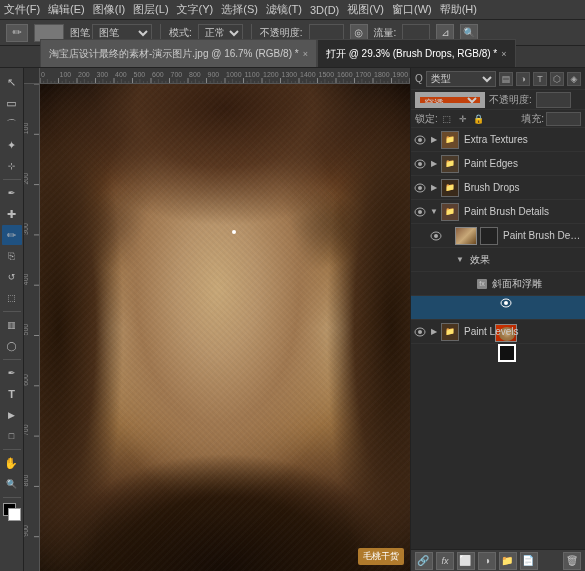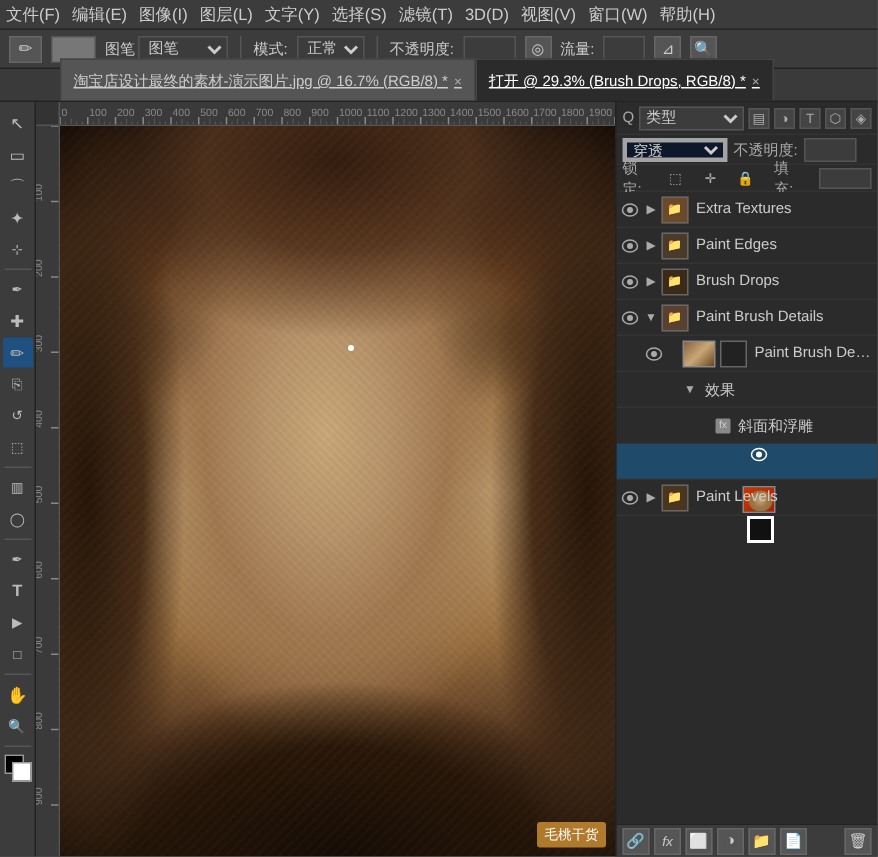--- a/index.html
+++ b/index.html
@@ -91,21 +91,20 @@
       color: #ccc;
       padding: 2px 8px;
       height: 28px;
       display: flex; align-items: center;
       border: 1px solid #444;
       border-bottom: none;
       cursor: pointer;
       white-space: nowrap;
       font-size: 10px;
       gap: 4px;
-      text-decoration: underline;
     }
     .tab.active {
       background: #2b2b2b;
       color: #fff;
     }
     .tab .close { font-size: 9px; color: #aaa; cursor: pointer; }
 
     
     .main-area {
       display: flex;
@@ -313,21 +312,21 @@
       width: 35px;
       font-size: 10px;
       text-align: center;
     }
 
     
     .lock-row {
       display: flex;
       align-items: center;
       padding: 2px 4px;
-      gap: 13px;
+      gap: 2px;
       background: #2b2b2b;
       border-bottom: 1px solid #333;
       height: 18px;
     }
     .lock-row .lock-label { font-size: 10px; color: #aaa; }
     .lock-icon {
       width: 14px; height: 14px;
       display: flex; align-items: center; justify-content: center;
       font-size: 9px; cursor: pointer; color: #aaa;
     }
@@ -718,21 +717,21 @@
           <option>效果</option>
         </select>
         <div class="filter-icon">▤</div>
         <div class="filter-icon">◑</div>
         <div class="filter-icon">T</div>
         <div class="filter-icon">⬡</div>
         <div class="filter-icon">◈</div>
       </div>
 
       <div class="blend-row">
-        <select style="width:70px;background:#0f172a;color:#ccc;border:3px solid #a3a3a3;height:16px;font-size:10px;">
+        <select style="width:70px;background:#c2410c;color:#ccc;border:5px solid #a3a3a3;height:16px;font-size:10px;">
           <option>穿透</option>
           <option>正常</option>
         </select>
         <span class="opacity-label">不透明度:</span>
         <input type="text" style="width: 35px; background: rgb(60, 60, 60); color: rgb(204, 204, 204); border: 1px solid rgb(85, 85, 85); height: 16px; font-size: 10px; text-align: center;" value="">
       </div>
 
       <div class="lock-row">
         <span class="lock-label">锁定:</span>
         <div class="lock-icon">⬚</div>

